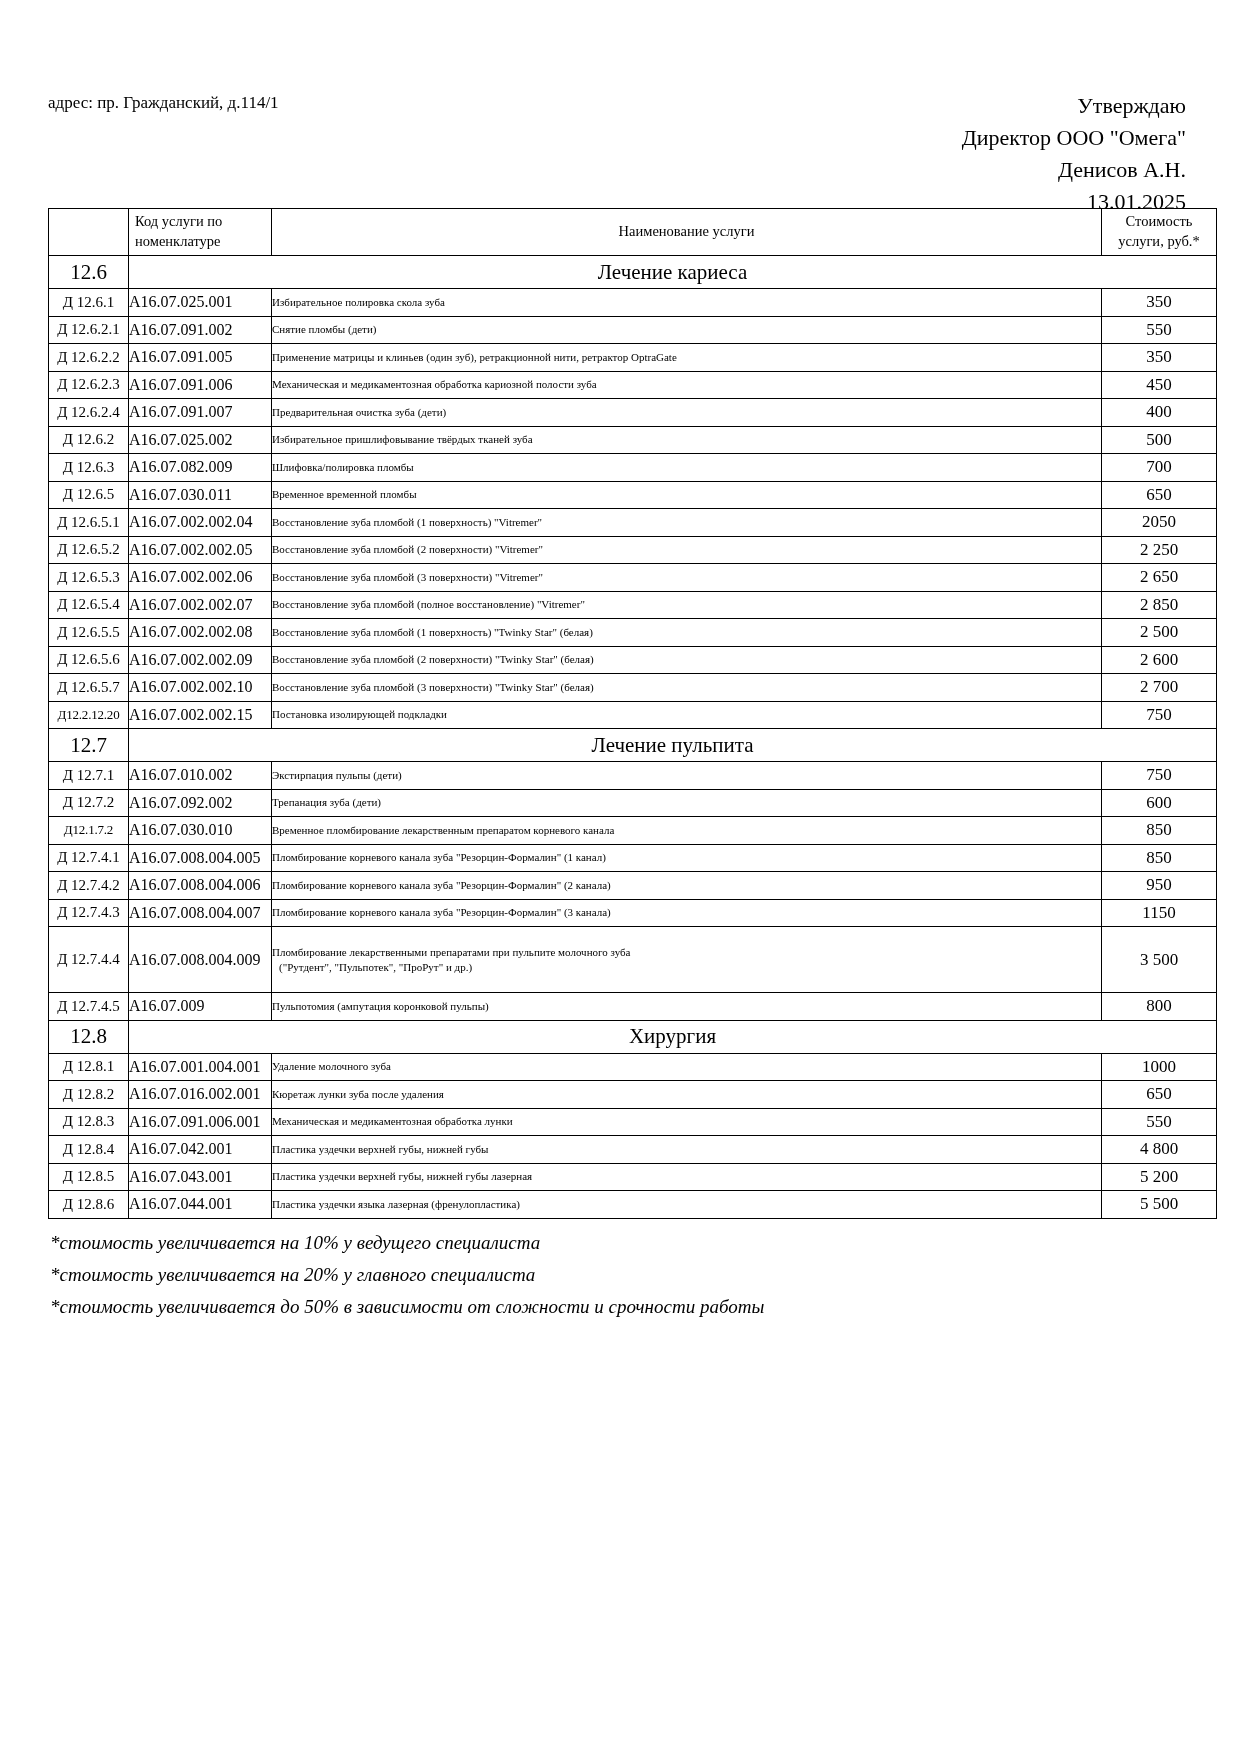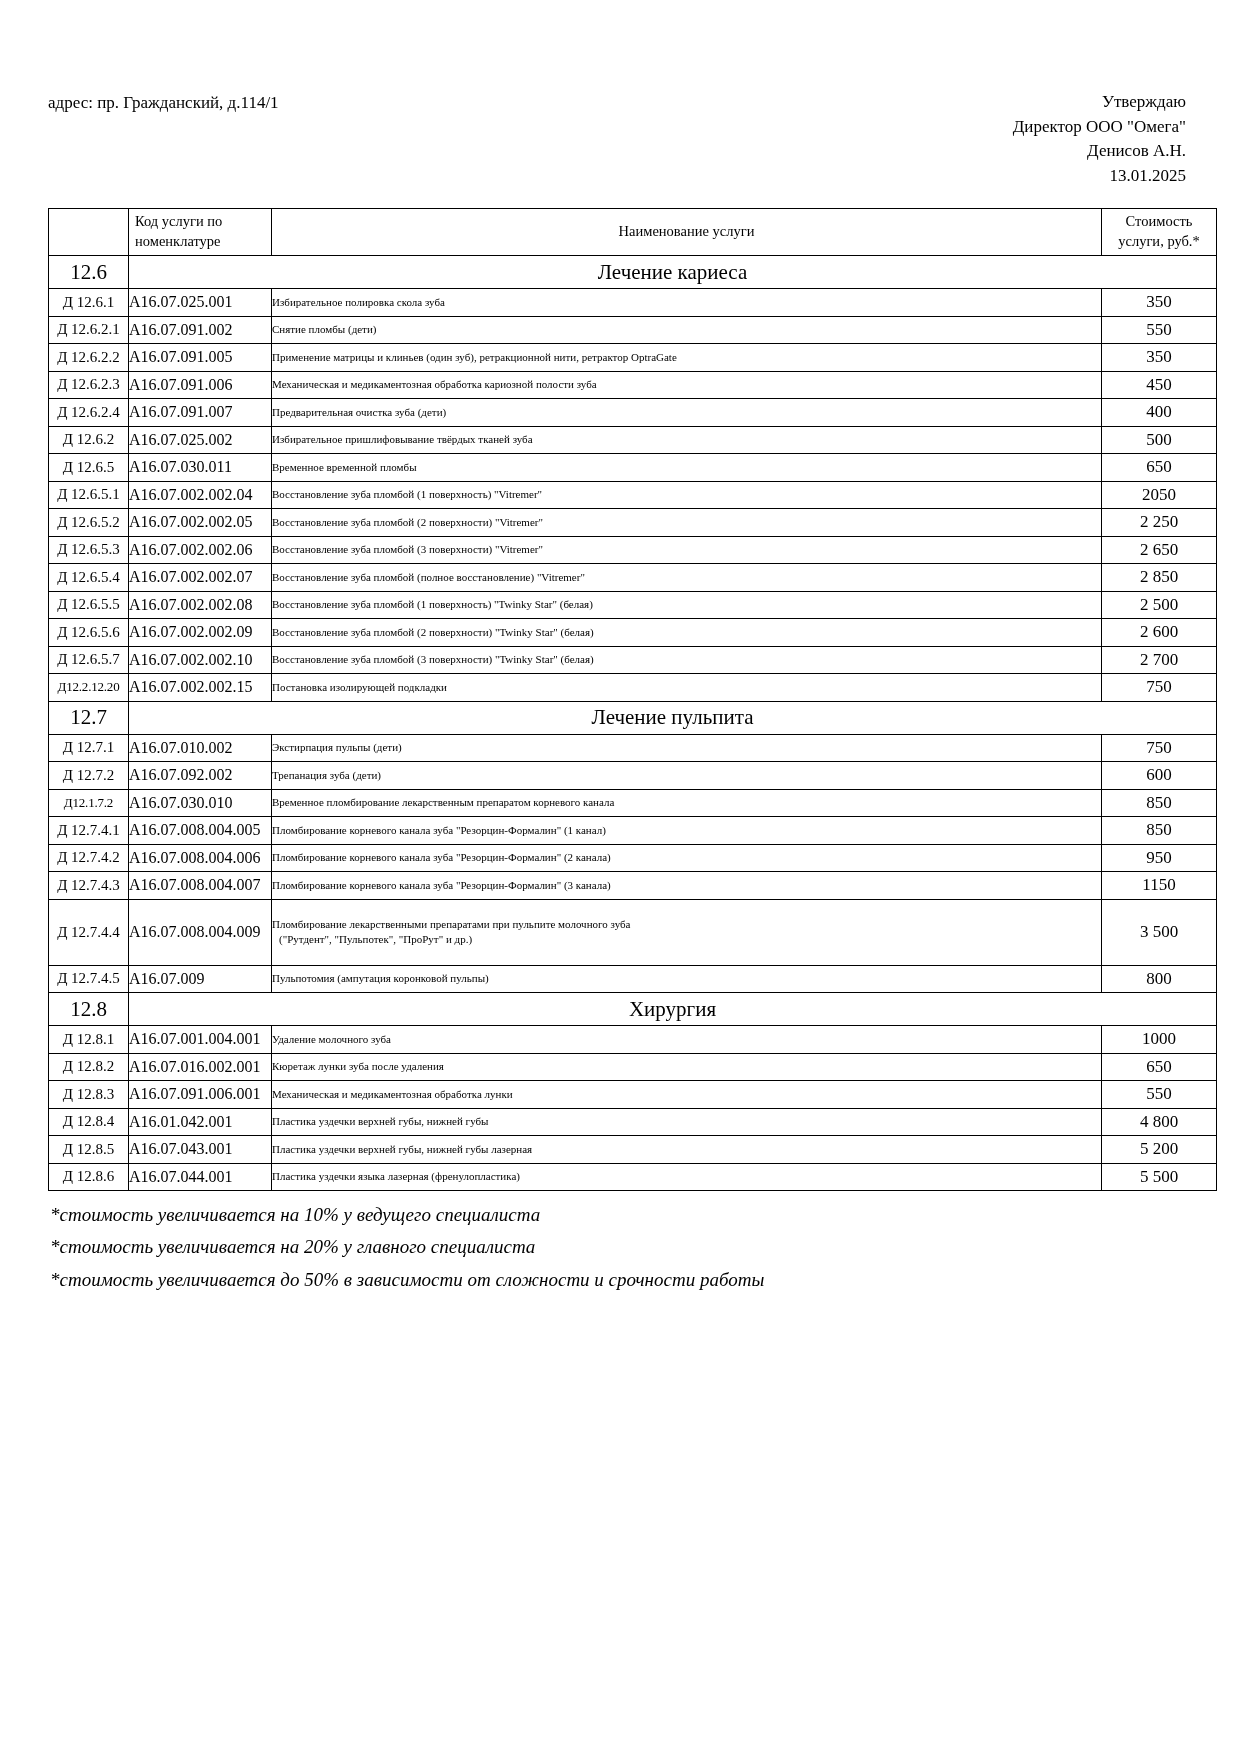--- a/index.html
+++ b/index.html
@@ -38,21 +38,21 @@
     position: absolute;
     left: 36px;
     top: 44px;
     white-space: nowrap;
   }
   .approve {
     position: absolute;
     right: 42px;
     top: 42px;
     text-align: right;
-    font-size: 17px;
+    font-size: 22px;
     line-height: 1.45;
   }
   .approve div { white-space: nowrap; }
 
   
   .tbl-wrap {
     margin: 50px 36px 0 36px;
   }
   table.price {
     border-collapse: collapse;
@@ -208,20 +208,26 @@
             <td class="name">Предварительная очистка зуба (дети)</td>
             <td class="price">400</td>
           </tr>
           <tr class="data-row">
             <td class="num">Д 12.6.2</td>
             <td class="code">А16.07.025.002</td>
             <td class="name">Избирательное пришлифовывание твёрдых тканей зуба</td>
             <td class="price">500</td>
           </tr>
           <tr class="data-row">
+            <td class="num">Д 12.6.3</td>
+            <td class="code">А16.07.082.009</td>
+            <td class="name">Шлифовка/полировка пломбы</td>
+            <td class="price">700</td>
+          </tr>
+          <tr class="data-row">
             <td class="num">Д 12.6.5</td>
             <td class="code">А16.07.030.011</td>
             <td class="name">Временное временной пломбы</td>
             <td class="price">650</td>
           </tr>
           <tr class="data-row">
             <td class="num">Д 12.6.5.1</td>
             <td class="code">А16.07.002.002.04</td>
             <td class="name">Восстановление зуба пломбой (1 поверхность) "Vitremer"</td>
             <td class="price">2050</td>
@@ -337,21 +343,21 @@
             <td class="price">650</td>
           </tr>
           <tr class="data-row">
             <td class="num">Д 12.8.3</td>
             <td class="code">А16.07.091.006.001</td>
             <td class="name">Механическая и медикаментозная обработка лунки</td>
             <td class="price">550</td>
           </tr>
           <tr class="data-row">
             <td class="num">Д 12.8.4</td>
-            <td class="code">А16.01.042.001</td>
+            <td class="code">А16.07.042.001</td>
             <td class="name">Пластика уздечки верхней губы, нижней губы</td>
             <td class="price">4 800</td>
           </tr>
           <tr class="data-row">
             <td class="num">Д 12.8.5</td>
             <td class="code">А16.07.043.001</td>
             <td class="name">Пластика уздечки верхней губы, нижней губы лазерная</td>
             <td class="price">5 200</td>
           </tr>
           <tr class="data-row">

